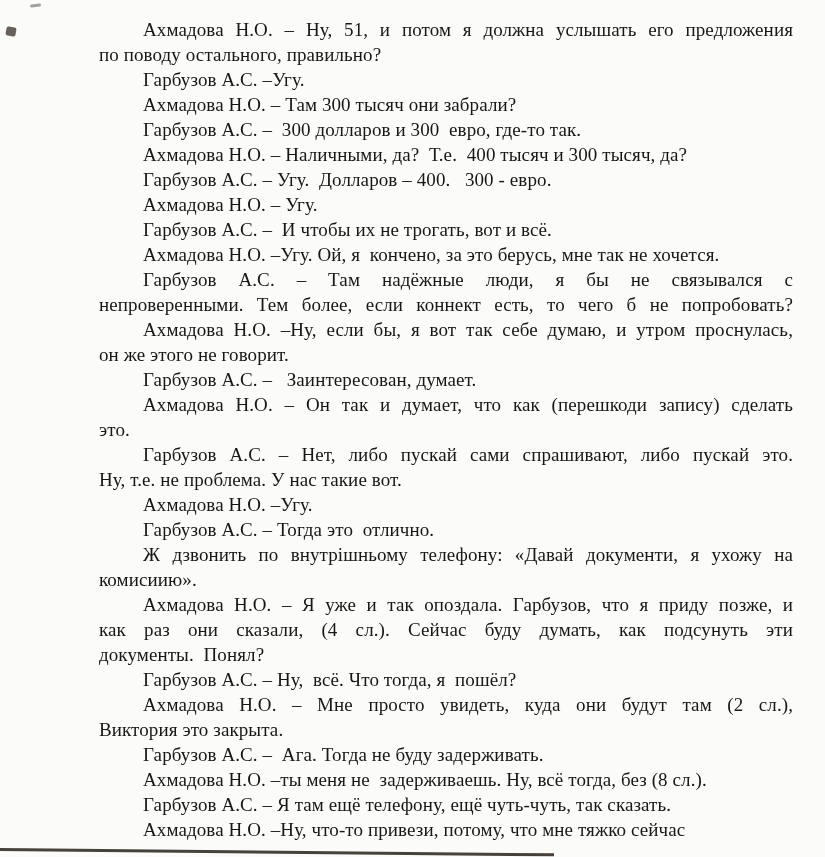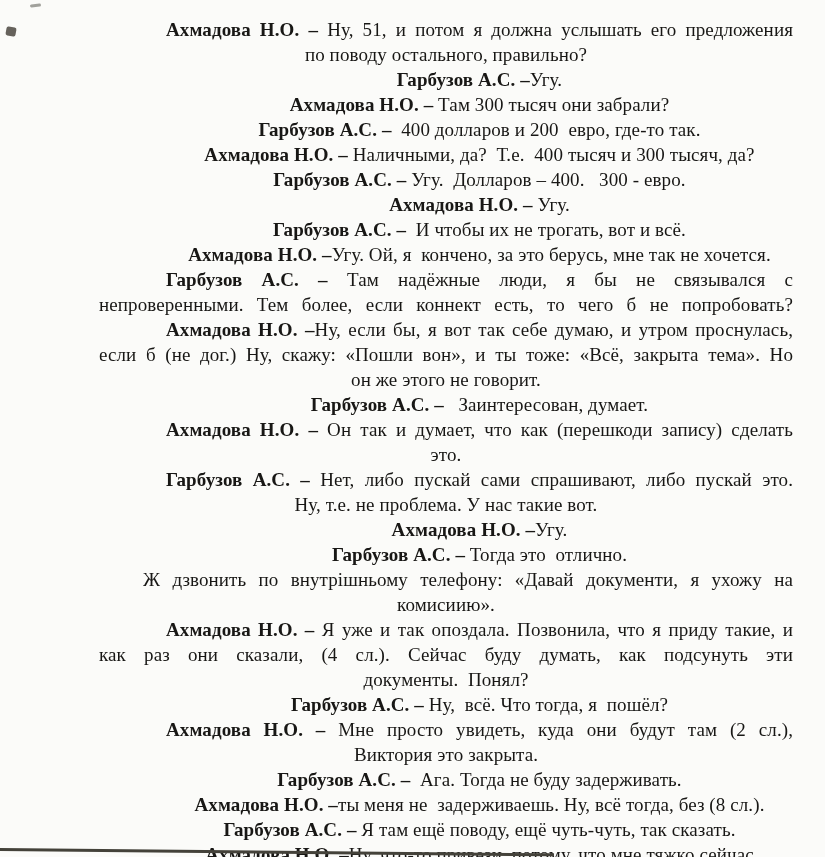--- a/index.html
+++ b/index.html
@@ -23,22 +23,22 @@
   .line{
     height:25px;
     line-height:25px;
     font-size:19px;
     color:var(--ink);
     letter-spacing:.1px;
     -webkit-font-smoothing:antialiased;
   }
   .line.indented{text-indent:44px;}
   .line.justified{text-align:justify;text-align-last:justify;}
-  .line.plain{white-space:pre;text-align:center;}
-  .speaker{font-weight:bold;margin-left:23px;}
+  .line.plain{white-space:pre;}
+  .speaker{font-weight:normal;}
   
   .artifact{position:absolute;pointer-events:none;}
   .mark-top{
     left:30px;top:4px;width:11px;height:3px;
     background:#8b8b85;border-radius:2px;transform:rotate(-6deg);opacity:.8;
   }
   .mark-left{
     left:6px;top:27px;width:10px;height:9px;
     background:#55514a;border-radius:2px;transform:rotate(10deg);opacity:.9;
   }
@@ -58,46 +58,45 @@
 <body>
 
 <div class="page">
   <div class="artifact mark-top"></div>
   <div class="artifact mark-left"></div>
   <div class="text-block" id="text-block">
       <div class="line justified indented"><span class="speaker">Ахмадова Н.О. –</span><span class="utterance"> Ну, 51, и потом я должна услышать его предложения</span></div>
       <div class="line plain"><span class="utterance">по поводу остального, правильно?</span></div>
       <div class="line plain indented"><span class="speaker">Гарбузов А.С. –</span><span class="utterance">Угу.</span></div>
       <div class="line plain indented"><span class="speaker">Ахмадова Н.О. –</span><span class="utterance"> Там 300 тысяч они забрали?</span></div>
-      <div class="line plain indented"><span class="speaker">Гарбузов А.С. –</span><span class="utterance">  400 долларов и 200  евро, где-то так.</span></div>
+      <div class="line plain indented"><span class="speaker">Гарбузов А.С. –</span><span class="utterance">  300 долларов и 300  евро, где-то так.</span></div>
       <div class="line plain indented"><span class="speaker">Ахмадова Н.О. –</span><span class="utterance"> Наличными, да?  Т.е.  400 тысяч и 300 тысяч, да?</span></div>
       <div class="line plain indented"><span class="speaker">Гарбузов А.С. –</span><span class="utterance"> Угу.  Долларов – 400.   300 - евро.</span></div>
       <div class="line plain indented"><span class="speaker">Ахмадова Н.О. –</span><span class="utterance"> Угу.</span></div>
       <div class="line plain indented"><span class="speaker">Гарбузов А.С. –</span><span class="utterance">  И чтобы их не трогать, вот и всё.</span></div>
       <div class="line plain indented"><span class="speaker">Ахмадова Н.О. –</span><span class="utterance">Угу. Ой, я  кончено, за это берусь, мне так не хочется.</span></div>
       <div class="line justified indented"><span class="speaker">Гарбузов А.С. –</span><span class="utterance"> Там надёжные люди, я бы не связывался с</span></div>
       <div class="line justified"><span class="utterance">непроверенными. Тем более, если коннект есть, то чего б не попробовать?</span></div>
       <div class="line justified indented"><span class="speaker">Ахмадова Н.О. –</span><span class="utterance">Ну, если бы, я вот так себе думаю, и утром проснулась,</span></div>
-      <div class="line justified"><span class="utterance">если б (не дог.) Ну, скажу: «Пошли вон», и ты тоже: «Всё, закрыта тема». Но</span></div>
       <div class="line plain"><span class="utterance">он же этого не говорит.</span></div>
       <div class="line plain indented"><span class="speaker">Гарбузов А.С. –</span><span class="utterance">   Заинтересован, думает.</span></div>
       <div class="line justified indented"><span class="speaker">Ахмадова Н.О. –</span><span class="utterance"> Он так и думает, что как (перешкоди запису) сделать</span></div>
       <div class="line plain"><span class="utterance">это.</span></div>
       <div class="line justified indented"><span class="speaker">Гарбузов А.С. –</span><span class="utterance"> Нет, либо пускай сами спрашивают, либо пускай это.</span></div>
       <div class="line plain"><span class="utterance">Ну, т.е. не проблема. У нас такие вот.</span></div>
       <div class="line plain indented"><span class="speaker">Ахмадова Н.О. –</span><span class="utterance">Угу.</span></div>
       <div class="line plain indented"><span class="speaker">Гарбузов А.С. –</span><span class="utterance"> Тогда это  отлично.</span></div>
       <div class="line justified indented"><span class="utterance">Ж  дзвонить по внутрішньому телефону: «Давай документи, я ухожу на</span></div>
       <div class="line plain"><span class="utterance">комисиию».</span></div>
-      <div class="line justified indented"><span class="speaker">Ахмадова Н.О. –</span><span class="utterance"> Я уже и так опоздала. Позвонила, что я приду такие, и</span></div>
+      <div class="line justified indented"><span class="speaker">Ахмадова Н.О. –</span><span class="utterance"> Я уже и так опоздала. Гарбузов, что я приду позже, и</span></div>
       <div class="line justified"><span class="utterance">как раз они сказали, (4 сл.). Сейчас буду думать, как подсунуть эти</span></div>
       <div class="line plain"><span class="utterance">документы.  Понял?</span></div>
       <div class="line plain indented"><span class="speaker">Гарбузов А.С. –</span><span class="utterance"> Ну,  всё. Что тогда, я  пошёл?</span></div>
       <div class="line justified indented"><span class="speaker">Ахмадова Н.О. –</span><span class="utterance"> Мне просто увидеть, куда они будут там (2 сл.),</span></div>
       <div class="line plain"><span class="utterance">Виктория это закрыта.</span></div>
       <div class="line plain indented"><span class="speaker">Гарбузов А.С. –</span><span class="utterance">  Ага. Тогда не буду задерживать.</span></div>
       <div class="line plain indented"><span class="speaker">Ахмадова Н.О. –</span><span class="utterance">ты меня не  задерживаешь. Ну, всё тогда, без (8 сл.).</span></div>
-      <div class="line plain indented"><span class="speaker">Гарбузов А.С. –</span><span class="utterance"> Я там ещё поводу, ещё чуть-чуть, так сказать.</span></div>
+      <div class="line plain indented"><span class="speaker">Гарбузов А.С. –</span><span class="utterance"> Я там ещё телефону, ещё чуть-чуть, так сказать.</span></div>
       <div class="line plain indented"><span class="speaker">Ахмадова Н.О. –</span><span class="utterance">Ну, что-то привези, потому, что мне тяжко сейчас</span></div>
     </div>
   <div class="artifact bottom-shade"></div>
   <div class="artifact bottom-edge"></div>
 </div>
 
 </body></html>

